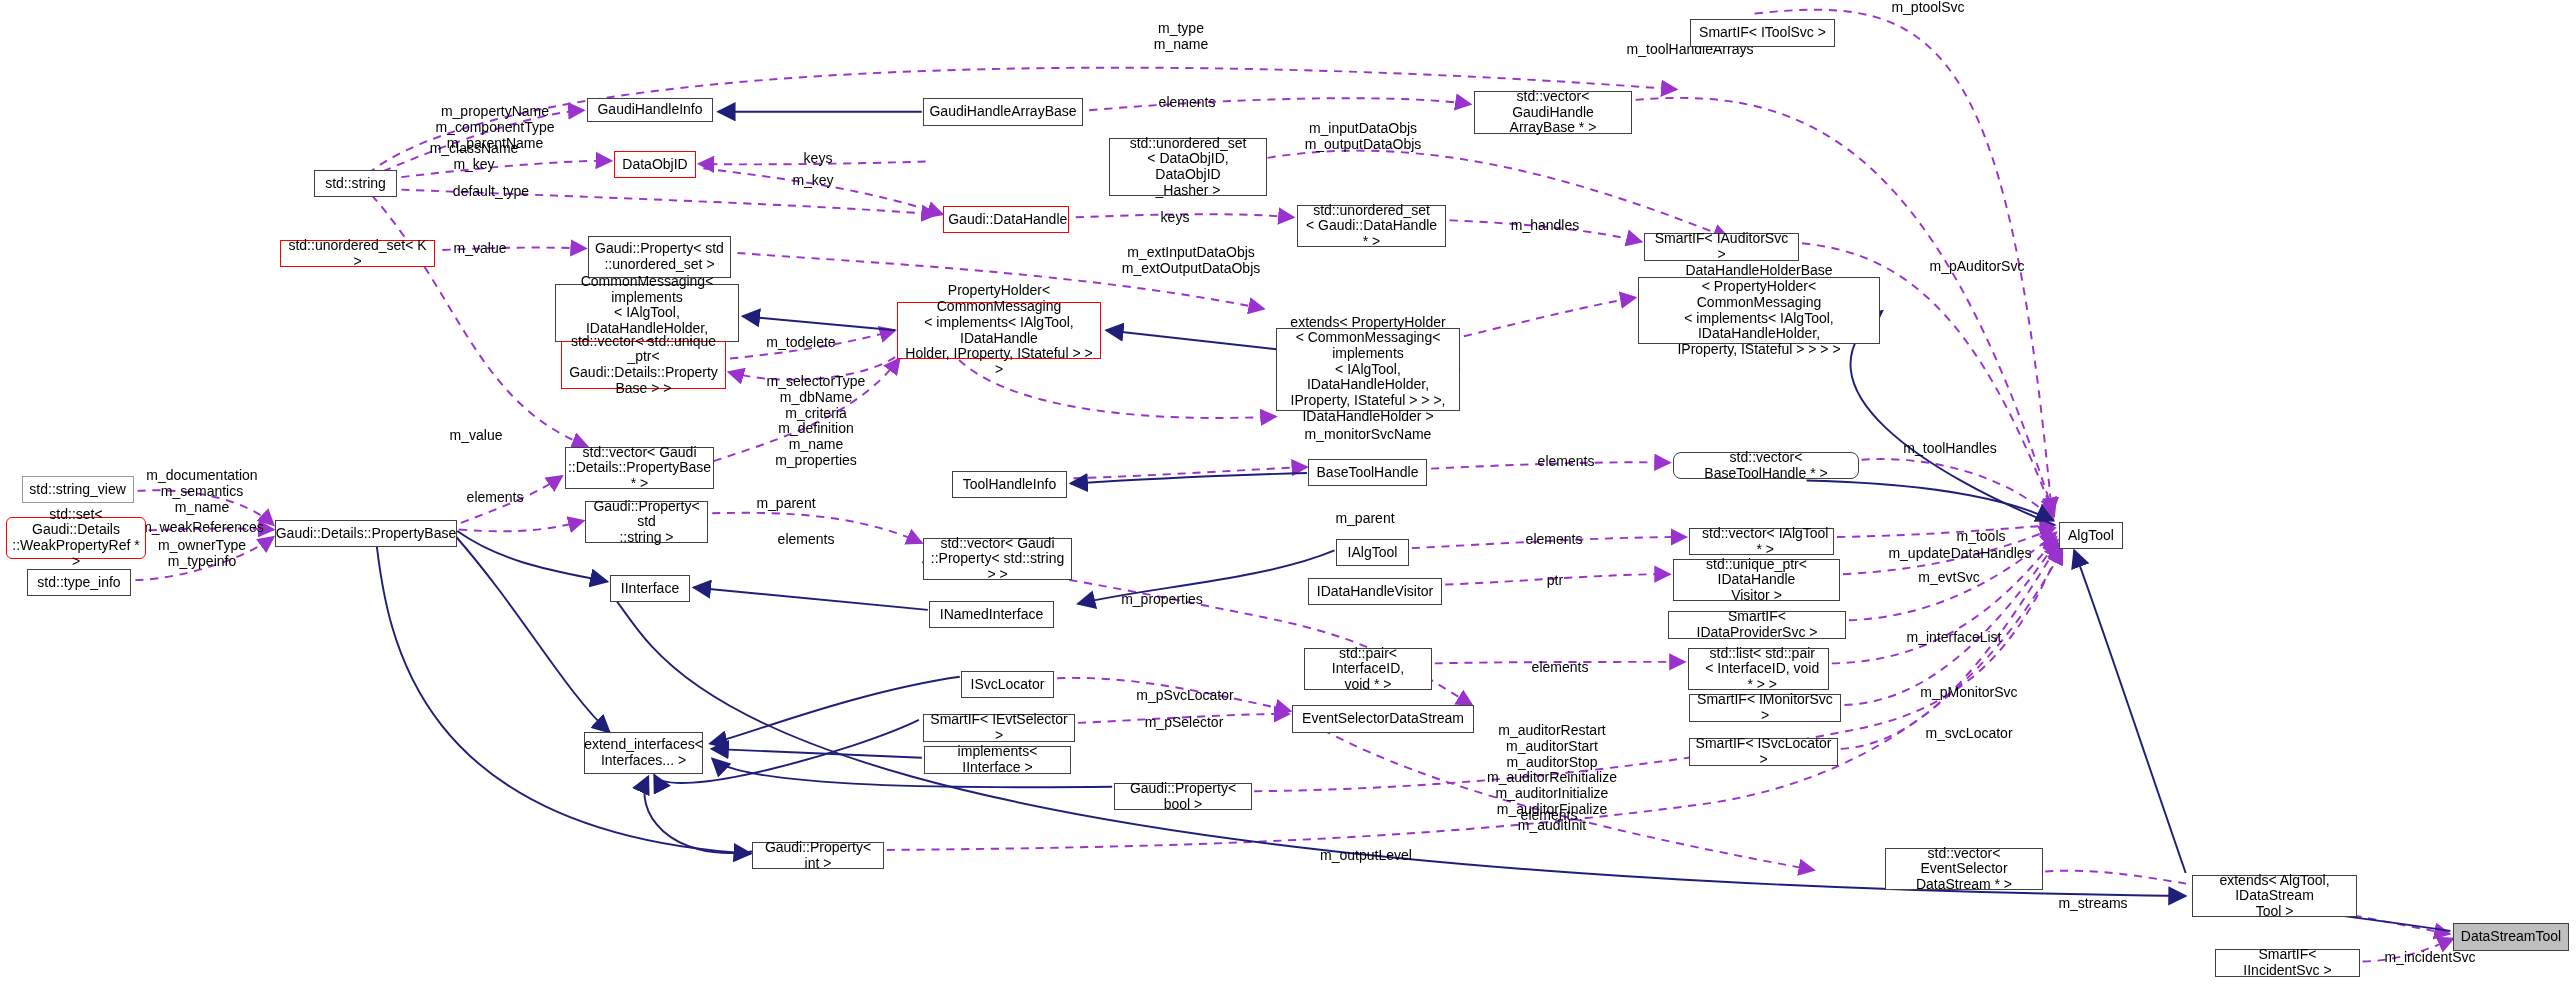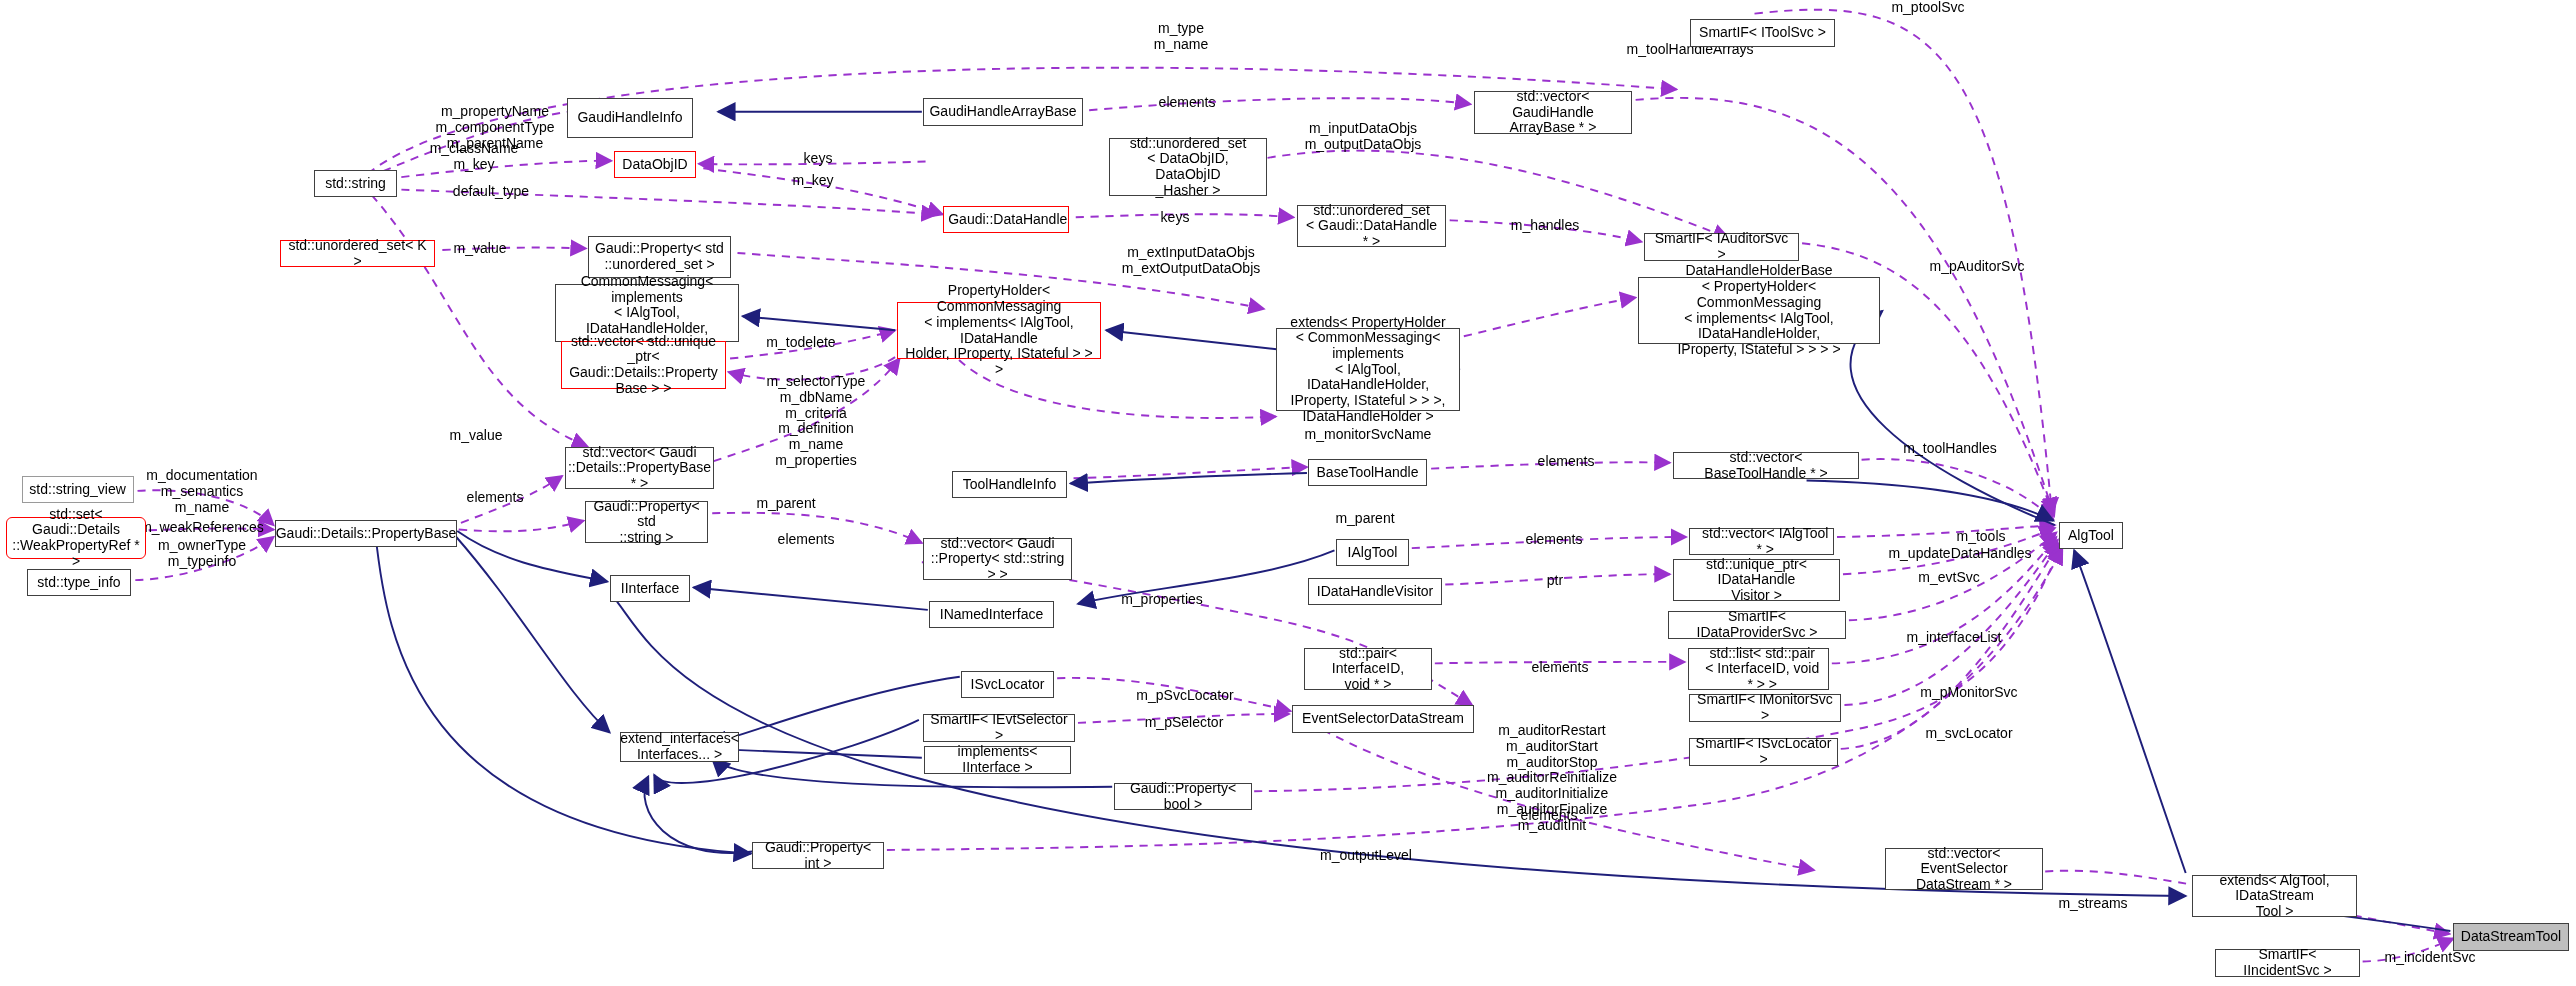--- a/index.html
+++ b/index.html
@@ -126,21 +126,21 @@
       <path d="M505,718 C520,860 560,1120 1010,1148"></path>
       <path d="M830,809 C900,900 1000,1180 2940,1205"></path>
       <path d="M3296,1252 C3150,1230 3050,1220 2958,1206"></path>
       <path d="M2940,1174 C2880,1000 2820,820 2790,740"></path>
       <path d="M2430,646 C2600,650 2700,670 2762,700"></path>
     </g>
   </svg>
 
   <div id="node-layer">
       <div class="node" style="left: 1690px; top: 19.3px; width: 145px; height: 28px;">SmartIF&lt; IToolSvc &gt;</div>
-      <div class="node" style="left: 567px; top: 98px; width: 126px; height: 40px;">GaudiHandleInfo</div>
+      <div class="node" style="left: 587px; top: 98px; width: 126px; height: 24px;">GaudiHandleInfo</div>
       <div class="node" style="left: 923px; top: 98px; width: 160px; height: 28px;">GaudiHandleArrayBase</div>
       <div class="node" style="left: 1474px; top: 91px; width: 158px; height: 43px;">std::vector&lt; GaudiHandle
 ArrayBase * &gt;</div>
       <div class="node red" style="left: 614px; top: 151px; width: 82px; height: 27px;">DataObjID</div>
       <div class="node" style="left: 1109px; top: 138px; width: 158px; height: 58px;">std::unordered_set
 &lt; DataObjID, DataObjID
 _Hasher &gt;</div>
       <div class="node" style="left: 314px; top: 170px; width: 83px; height: 27px;">std::string</div>
       <div class="node red" style="left: 943px; top: 206px; width: 126px; height: 27px; padding-left: 8px;">Gaudi::DataHandle</div>
       <div class="node" style="left: 1297px; top: 205px; width: 149px; height: 42px;">std::unordered_set
@@ -171,42 +171,42 @@
       <div class="node red" style="left: 6px; top: 517px; width: 140px; height: 42px; border-radius: 6px;">std::set&lt; Gaudi::Details
 ::WeakPropertyRef * &gt;</div>
       <div class="node" style="left: 27px; top: 569px; width: 104px; height: 27px;">std::type_info</div>
       <div class="node" style="left: 275px; top: 520px; width: 182px; height: 27px;">Gaudi::Details::PropertyBase</div>
       <div class="node" style="left: 565px; top: 447px; width: 149px; height: 42px;">std::vector&lt; Gaudi
 ::Details::PropertyBase * &gt;</div>
       <div class="node" style="left: 585px; top: 501px; width: 123px; height: 42px;">Gaudi::Property&lt; std
 ::string &gt;</div>
       <div class="node" style="left: 952px; top: 471px; width: 115px; height: 27px;">ToolHandleInfo</div>
       <div class="node" style="left: 1308px; top: 459px; width: 119px; height: 27px;">BaseToolHandle</div>
-      <div class="node" style="left: 1673px; top: 452px; width: 186px; height: 27px;">std::vector&lt; BaseToolHandle * &gt;</div>
+      <div class="node" style="left: 1673px; top: 452px; width: 186px; height: 27px; border-radius: 8px;">std::vector&lt; BaseToolHandle * &gt;</div>
       <div class="node" style="left: 923px; top: 538px; width: 149px; height: 42px;">std::vector&lt; Gaudi
 ::Property&lt; std::string &gt; &gt;</div>
       <div class="node" style="left: 1336px; top: 539px; width: 73px; height: 27px;">IAlgTool</div>
       <div class="node" style="left: 1689px; top: 528px; width: 145px; height: 27px; padding-left: 12px;">std::vector&lt; IAlgTool * &gt;</div>
       <div class="node" style="left: 2059px; top: 522px; width: 64px; height: 27px;">AlgTool</div>
       <div class="node" style="left: 610px; top: 575px; width: 80px; height: 27px;">IInterface</div>
       <div class="node" style="left: 1308px; top: 578px; width: 134px; height: 27px;">IDataHandleVisitor</div>
       <div class="node" style="left: 1673px; top: 559px; width: 167px; height: 42px;">std::unique_ptr&lt; IDataHandle
 Visitor &gt;</div>
       <div class="node" style="left: 929px; top: 601px; width: 125px; height: 27px;">INamedInterface</div>
       <div class="node" style="left: 1668px; top: 611px; width: 178px; height: 28px;">SmartIF&lt; IDataProviderSvc &gt;</div>
       <div class="node" style="left: 1304px; top: 648px; width: 128px; height: 42px;">std::pair&lt; InterfaceID,
 void * &gt;</div>
       <div class="node" style="left: 1688px; top: 648px; width: 141px; height: 42px; padding-left: 12px;">std::list&lt; std::pair
 &lt; InterfaceID, void * &gt; &gt;</div>
       <div class="node" style="left: 961px; top: 671px; width: 93px; height: 27px;">ISvcLocator</div>
       <div class="node" style="left: 1689px; top: 694px; width: 152px; height: 28px;">SmartIF&lt; IMonitorSvc &gt;</div>
       <div class="node" style="left: 923px; top: 714px; width: 152px; height: 28px;">SmartIF&lt; IEvtSelector &gt;</div>
       <div class="node" style="left: 1292px; top: 705px; width: 182px; height: 28px;">EventSelectorDataStream</div>
       <div class="node" style="left: 1689px; top: 738px; width: 149px; height: 28px;">SmartIF&lt; ISvcLocator &gt;</div>
-      <div class="node" style="left: 620px; top: 732px; width: 119px; height: 30px;">extend_interfaces&lt;
+      <div class="node" style="left: 584px; top: 732px; width: 119px; height: 42px;">extend_interfaces&lt;
 Interfaces... &gt;</div>
       <div class="node" style="left: 924px; top: 746px; width: 147px; height: 28px;">implements&lt; IInterface &gt;</div>
       <div class="node" style="left: 1114px; top: 783px; width: 138px; height: 27px;">Gaudi::Property&lt; bool &gt;</div>
       <div class="node" style="left: 752px; top: 842px; width: 132px; height: 27px;">Gaudi::Property&lt; int &gt;</div>
       <div class="node" style="left: 1885px; top: 848px; width: 158px; height: 42px;">std::vector&lt; EventSelector
 DataStream * &gt;</div>
       <div class="node" style="left: 2192px; top: 875px; width: 165px; height: 42px;">extends&lt; AlgTool, IDataStream
 Tool &gt;</div>
       <div class="node gray-fill" style="left: 2453px; top: 923px; width: 116px; height: 28px;">DataStreamTool</div>
       <div class="node" style="left: 2215px; top: 949px; width: 145px; height: 28px;">SmartIF&lt; IIncidentSvc &gt;</div>

